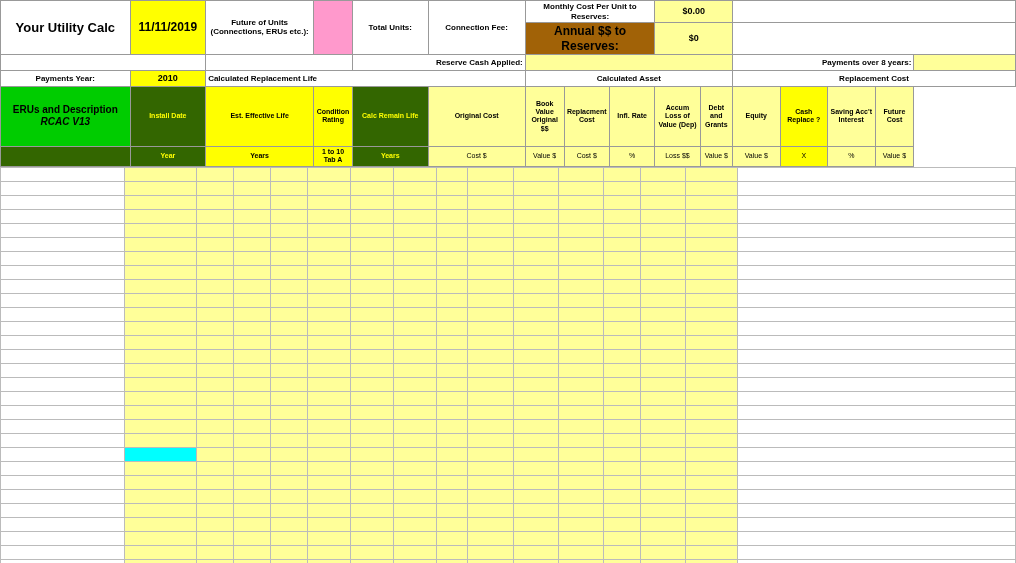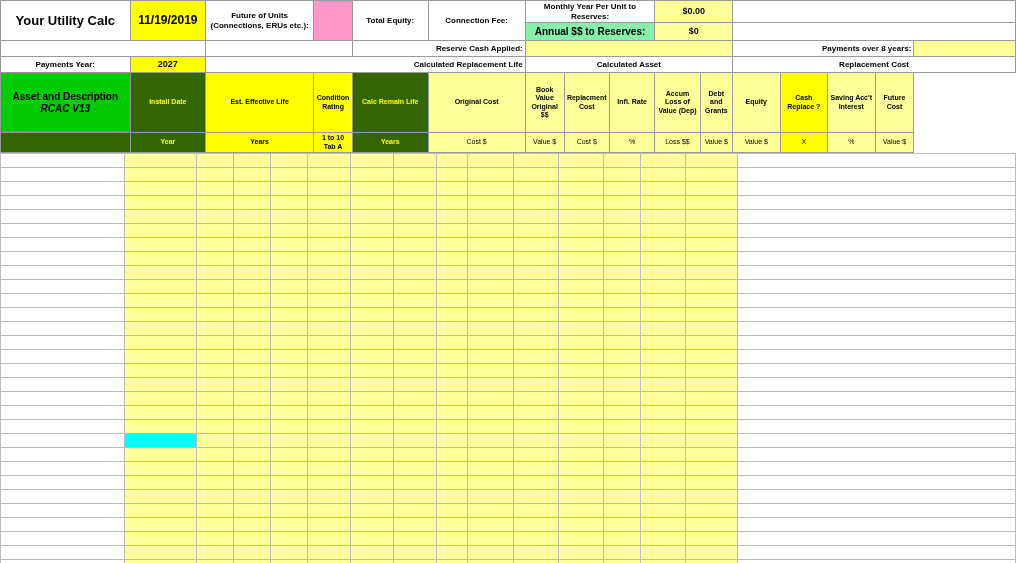--- a/index.html
+++ b/index.html
@@ -69,55 +69,55 @@
       <col style="width:44px">
       <col style="width:44px">
       <col style="width:36px">
       <col style="width:44px">
       <col style="width:50px">
     </colgroup>
     <tbody>
 
       <tr style="height:20px;">
         <td rowspan="2" class="utility-name" style="font-weight:bold; font-size:13px; background:#fff;">Your Utility Calc</td>
-        <td rowspan="2" class="date-cell" style="font-size:12px; font-weight:bold; background:#FFFF00;">11/19/2019</td>
+        <td rowspan="2" class="date-cell" style="font-size:12px; font-weight:bold; background:#FFFF00;">11/11/2019</td>
         <td rowspan="2" style="background:#fff; font-size:8px; font-weight:bold; text-align:center;">Future of Units (Connections, ERUs etc.):</td>
         <td rowspan="2" class="pink" style="background:#FF99CC;"></td>
-        <td rowspan="2" style="font-size:8px; font-weight:bold; text-align:center; background:#fff;">Total Equity:</td>
+        <td rowspan="2" style="font-size:8px; font-weight:bold; text-align:center; background:#fff;">Total Units:</td>
         <td rowspan="2" style="font-size:8px; font-weight:bold; text-align:center; background:#fff;">Connection Fee:</td>
-        <td colspan="3" style="font-size:8px; font-weight:bold; background:#fff;">Monthly Year Per Unit to Reserves:</td>
+        <td colspan="3" style="font-size:8px; font-weight:bold; background:#fff;">Monthly Cost Per Unit to Reserves:</td>
         <td colspan="2" style="font-weight:bold; font-size:9px; background:#FFFF99;">$0.00</td>
         <td colspan="6" style="background:#fff;"></td>
       </tr>
       <tr style="height:18px;">
-        <td colspan="3" style="font-size:10px; font-weight:bold; background:#86efac;">Annual $$ to Reserves:</td>
+        <td colspan="3" style="font-size:12px; font-weight:bold; background:#a16207;">Annual $$ to Reserves:</td>
         <td colspan="2" style="font-weight:bold; font-size:9px; background:#FFFF99;">$0</td>
         <td colspan="6" style="background:#fff;"></td>
       </tr>
 
       <tr style="height:16px;">
         <td colspan="2" style="background:#fff;"></td>
         <td colspan="2" style="background:#fff;"></td>
         <td colspan="2" style="font-size:8px; font-weight:bold; text-align:right; background:#fff;">Reserve Cash Applied:</td>
         <td colspan="5" style="background:#FFFF99; font-size:8px;"></td>
         <td colspan="4" style="font-size:8px; font-weight:bold; text-align:right; background:#fff;">Payments over 8 years:</td>
         <td colspan="2" style="background:#FFFF99; font-size:8px;"></td>
       </tr>
 
       <tr style="height:16px;">
         <td style="font-size:8px; font-weight:bold; background:#fff;">Payments Year:</td>
-        <td style="font-weight:bold; font-size:9px; background:#FFFF00;">2027</td>
-        <td colspan="4" style="font-size:8px; font-weight:bold; text-align:right; background:#fff;">Calculated Replacement Life</td>
+        <td style="font-weight:bold; font-size:9px; background:#FFFF00;">2010</td>
+        <td colspan="4" style="font-size:8px; font-weight:bold; text-align:left; background:#fff;">Calculated Replacement Life</td>
         <td colspan="5" style="font-size:8px; font-weight:bold; text-align:center; background:#fff;">Calculated Asset</td>
         <td colspan="6" style="font-size:8px; font-weight:bold; text-align:center; background:#fff;">Replacement Cost</td>
       </tr>
 
       <tr style="height:30px;">
         <td rowspan="3" class="asset-desc" style="font-size:10px; font-weight:bold; background:#00CC00;">
-          <span>Asset and Description</span><br>
+          <span>ERUs and Description</span><br>
           <span style="font-style:italic;">RCAC V13</span>
         </td>
         <td rowspan="3" class="dark-header small-text" style="background:#336600; color:#FFFF00; font-weight:bold;">Install Date</td>
         <td rowspan="3" style="background:#FFFF00; font-size:7px; font-weight:bold;">Est. Effective Life</td>
         <td rowspan="3" style="background:#FFFF00; font-size:7px; font-weight:bold;">Condition Rating</td>
         <td rowspan="3" class="dark-header small-text" style="background:#336600; color:#FFFF00; font-weight:bold;">Calc Remain Life</td>
         <td rowspan="3" style="background:#FFFF99; font-size:7px; font-weight:bold;">Original Cost</td>
         <td rowspan="3" style="background:#FFFF99; font-size:7px; font-weight:bold;">Book Value Original $$</td>
         <td rowspan="3" style="background:#FFFF99; font-size:7px; font-weight:bold;">Replacment Cost</td>
         <td rowspan="3" style="background:#FFFF99; font-size:7px; font-weight:bold;">Infl. Rate</td>

